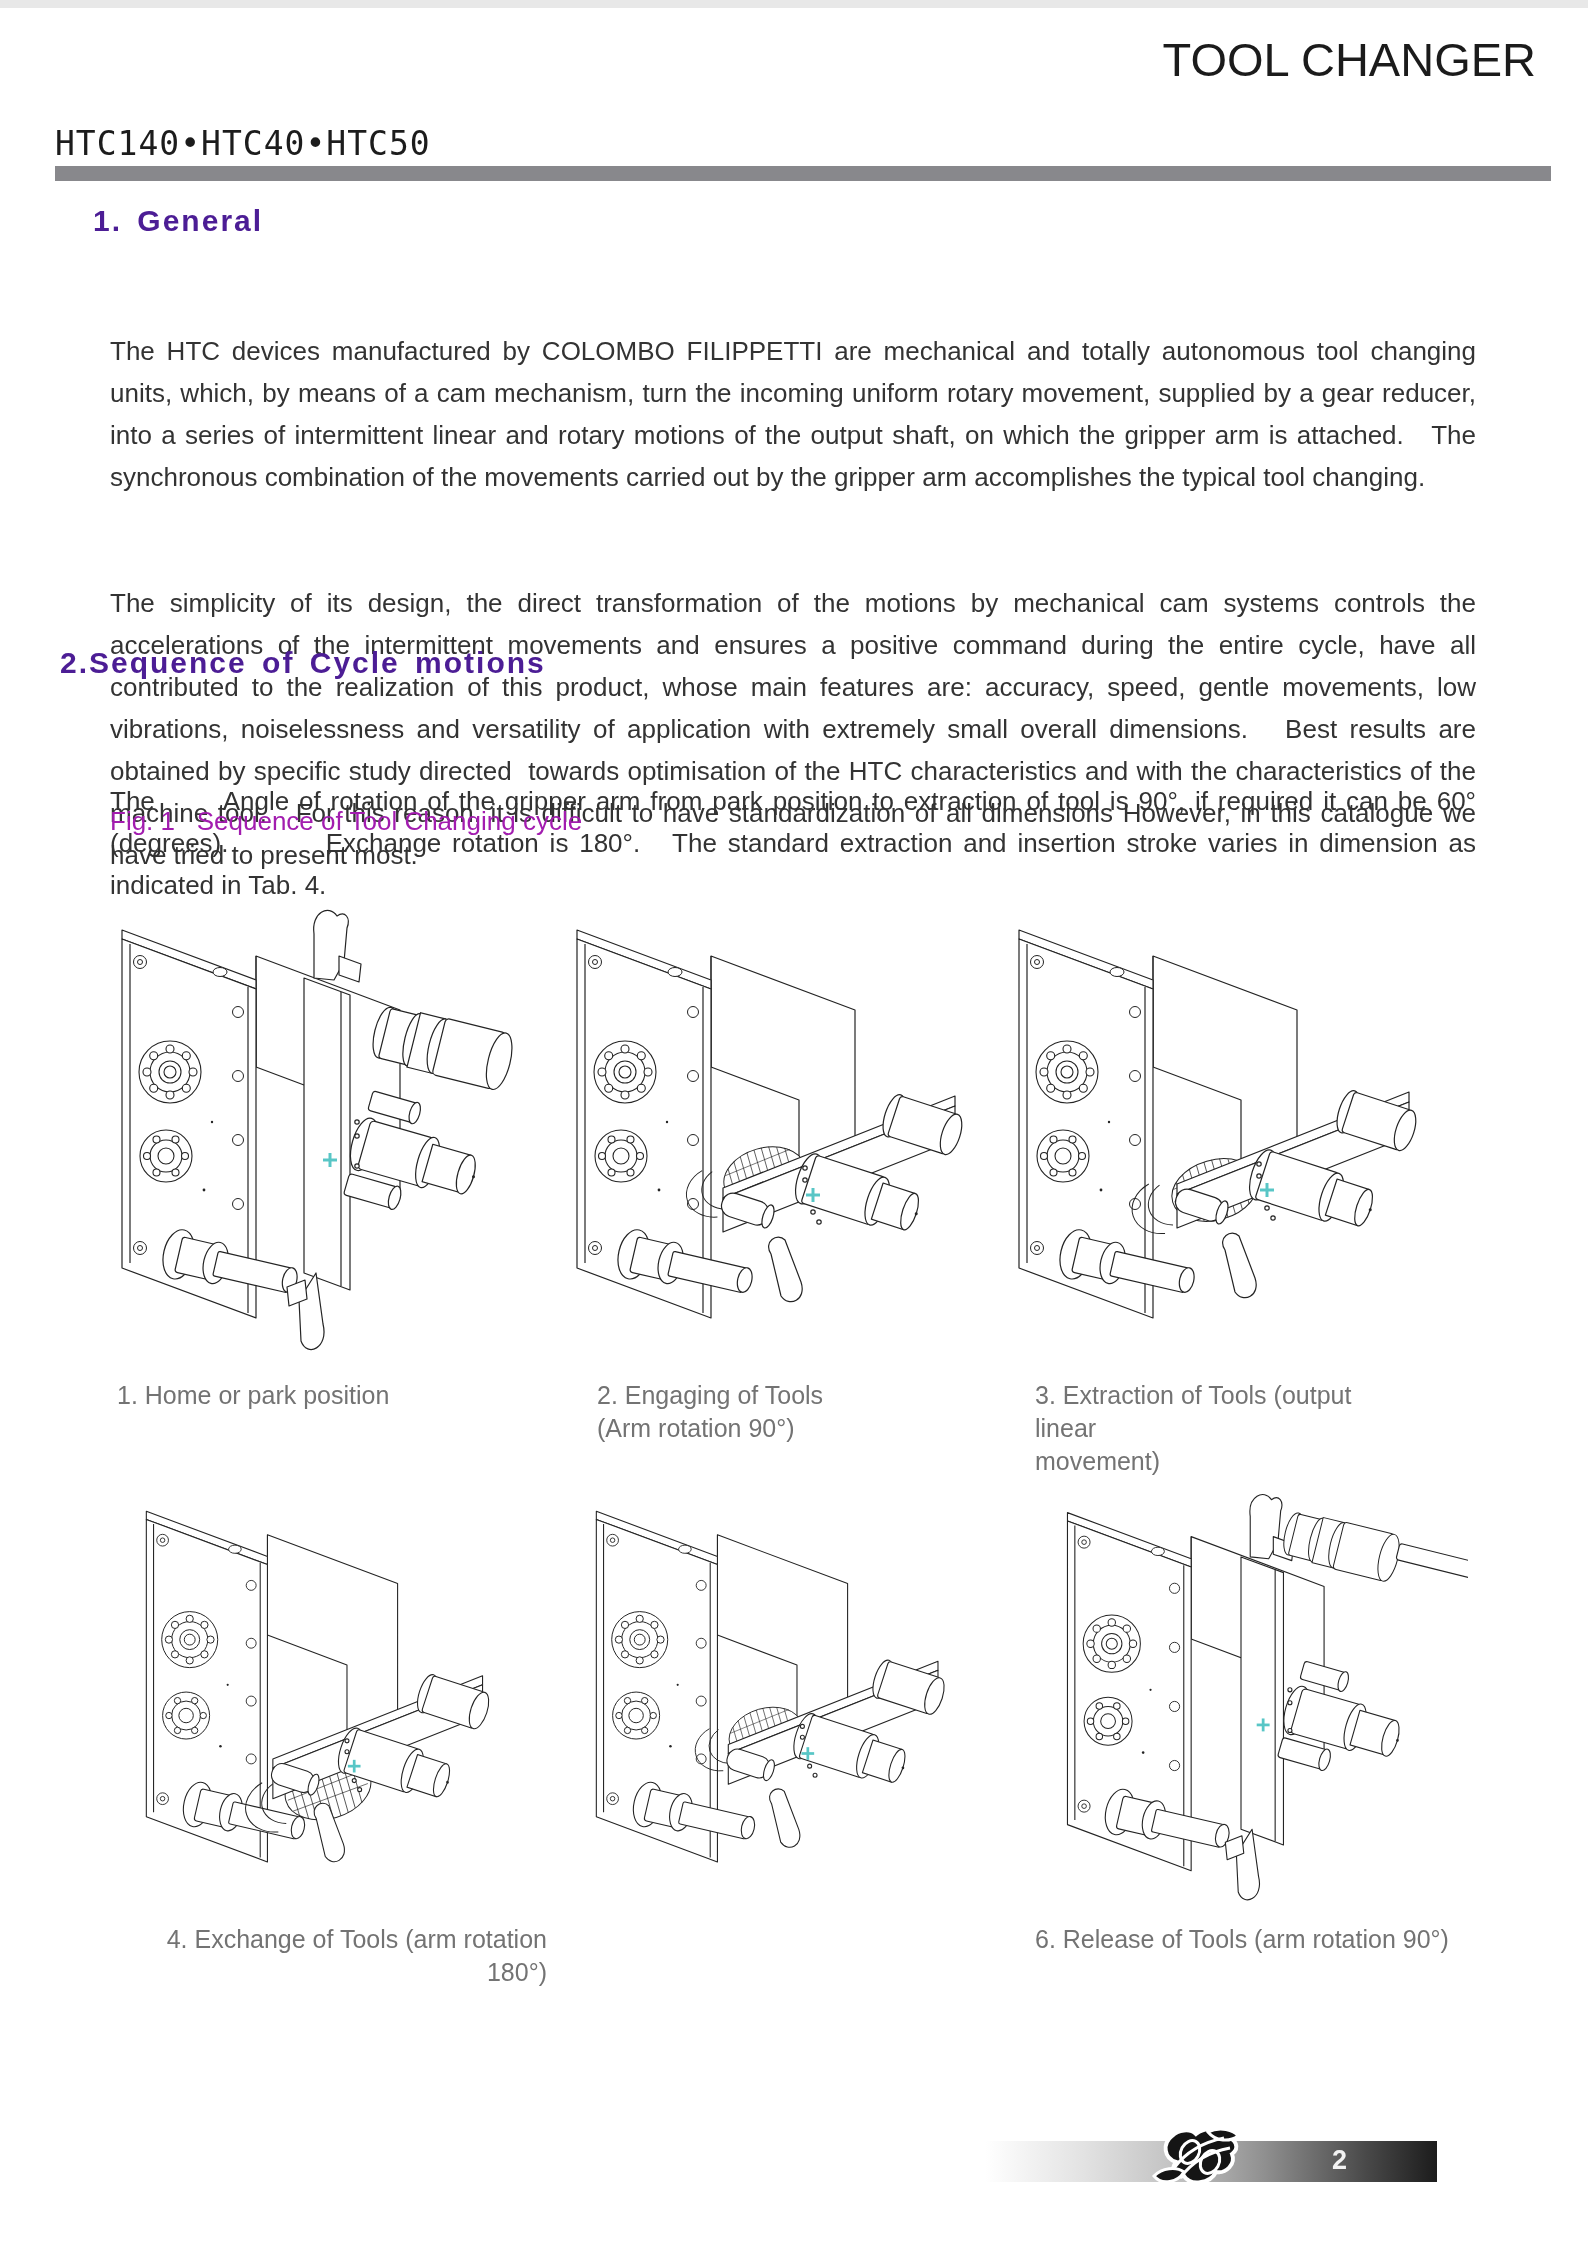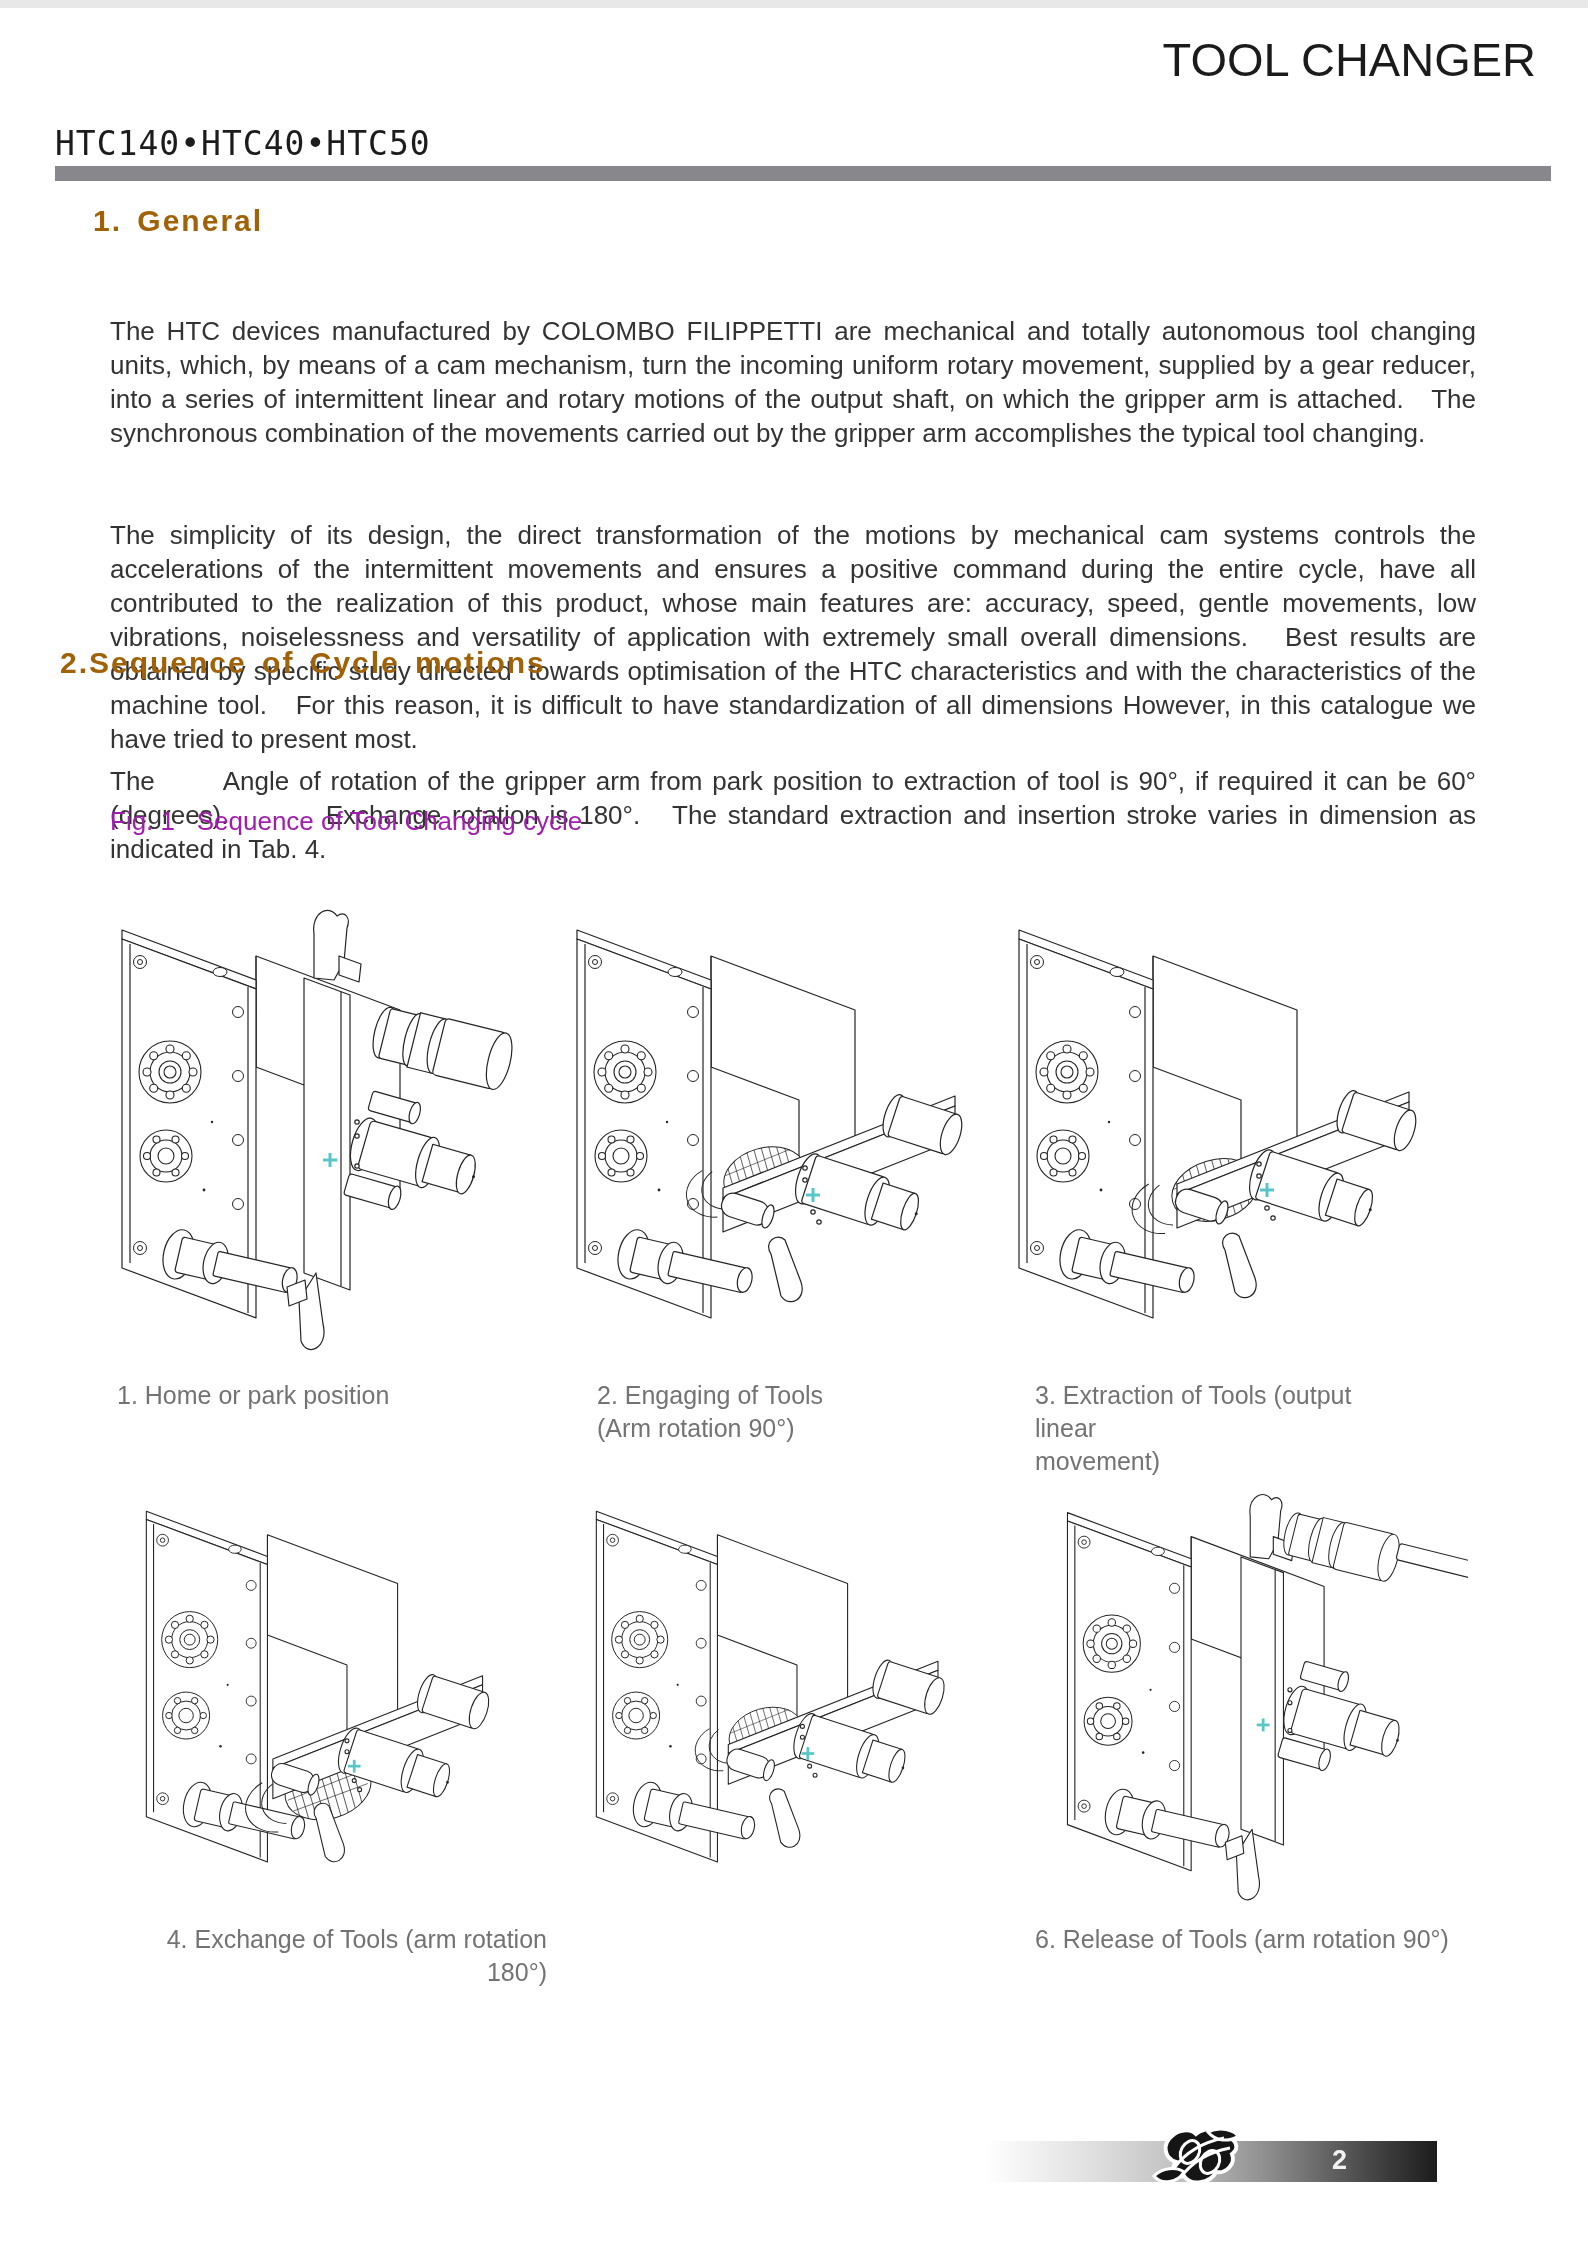--- a/index.html
+++ b/index.html
@@ -21,28 +21,28 @@
     position:absolute;left:55px;top:116px;
     font-family:"DejaVu Sans Mono", monospace;
     font-size:33px;font-weight:400;color:#1c1c1c;letter-spacing:1px;
   }
   .rule-bar{
     position:absolute;left:55px;top:158px;width:1496px;height:15px;
     background:#88888c;
   }
   .sec-heading{
     position:absolute;
-    font-size:30px;font-weight:bold;color:#a16207;
+    font-size:30px;font-weight:bold;color:#4c1d95;
     letter-spacing:2px;word-spacing:5px;
   }
   .sec1-heading{left:93px;top:196px;}
   .sec2-heading{left:60px;top:638px;}
   .body-block{
     position:absolute;left:110px;width:1366px;
-    font-size:26px;line-height:34px;color:#333333;
+    font-size:26px;line-height:42px;color:#333333;
     text-align:justify;white-space:pre-wrap;
   }
   .body-block p{margin:0;}
   .block-general{top:238px;}
   .block-sequence{top:688px;}
   .fig-label{
     position:absolute;left:110px;top:798px;
     font-size:26px;color:#a21caf;white-space:pre-wrap;
   }
   .figure{position:absolute;}

